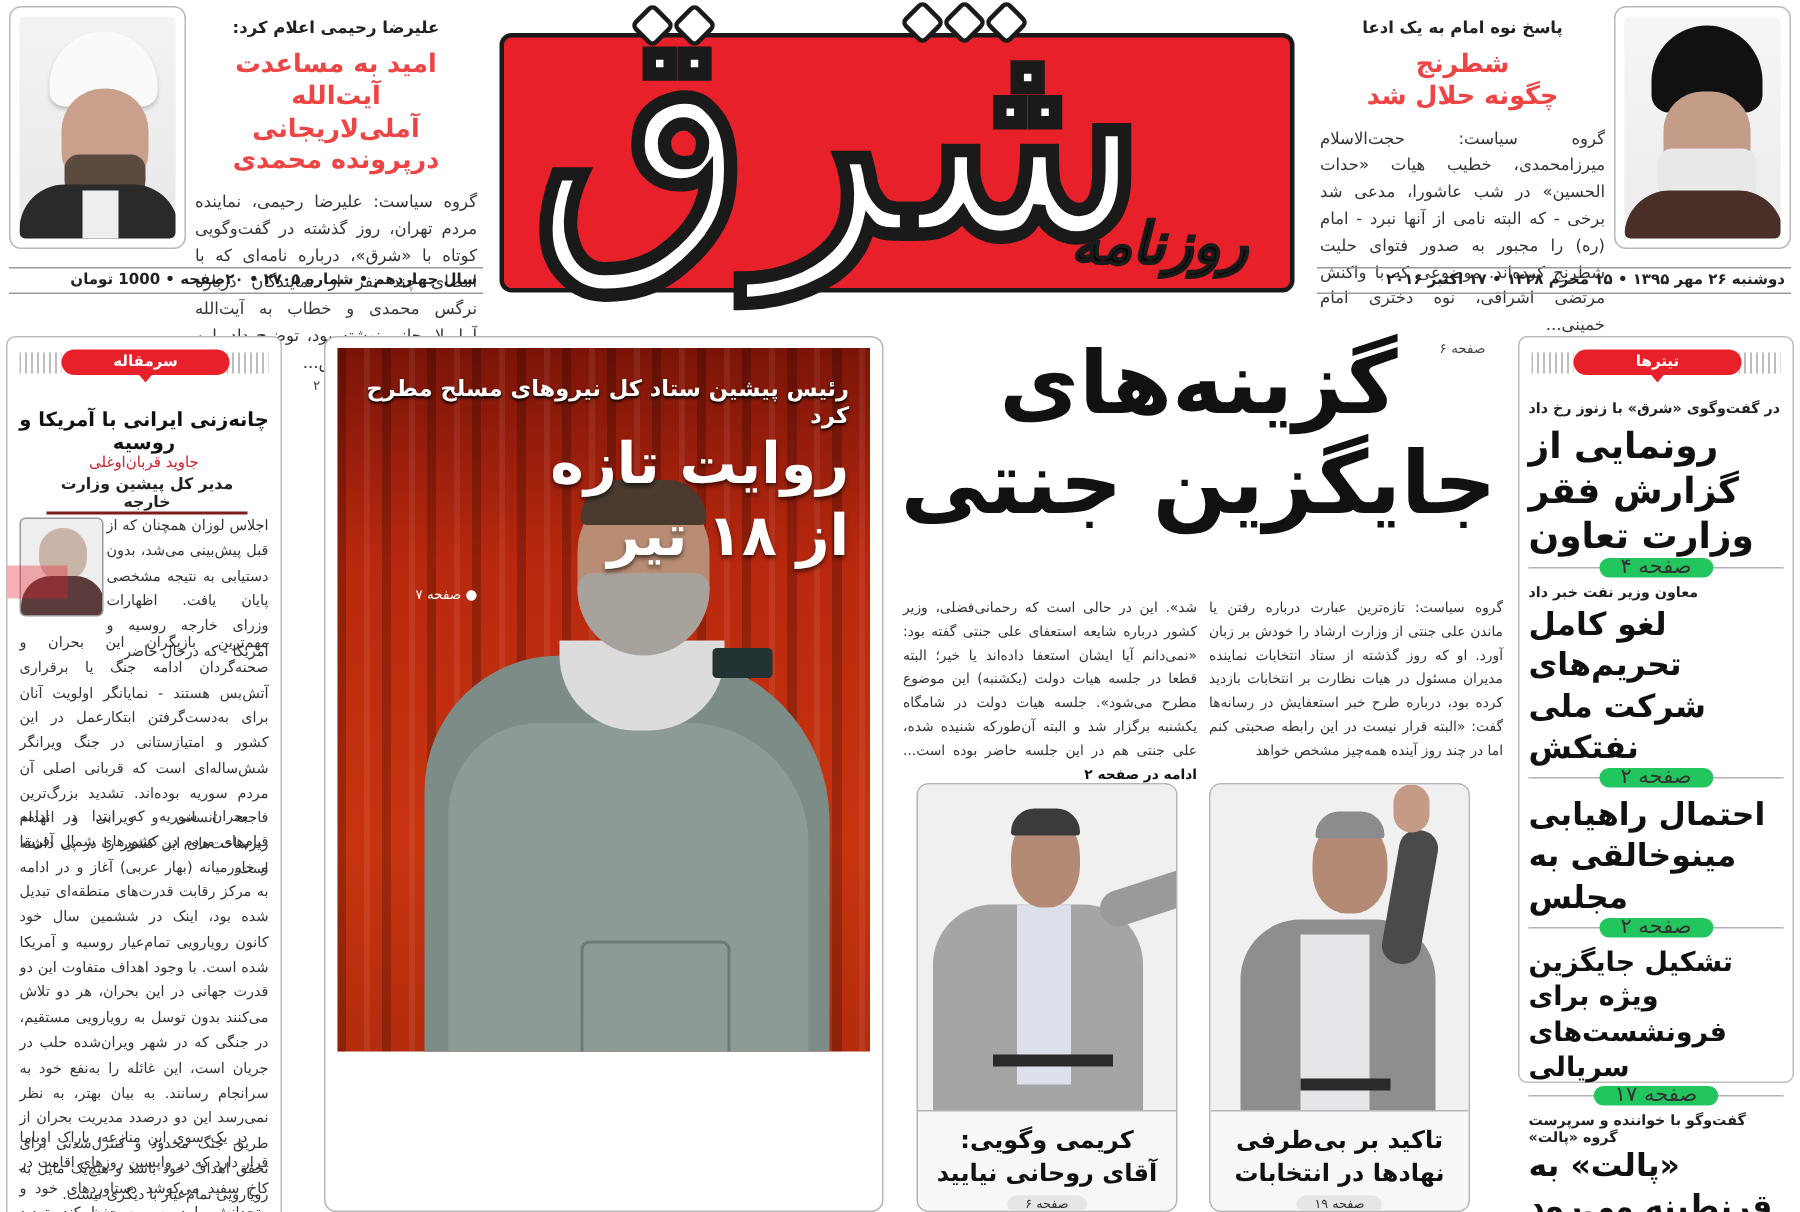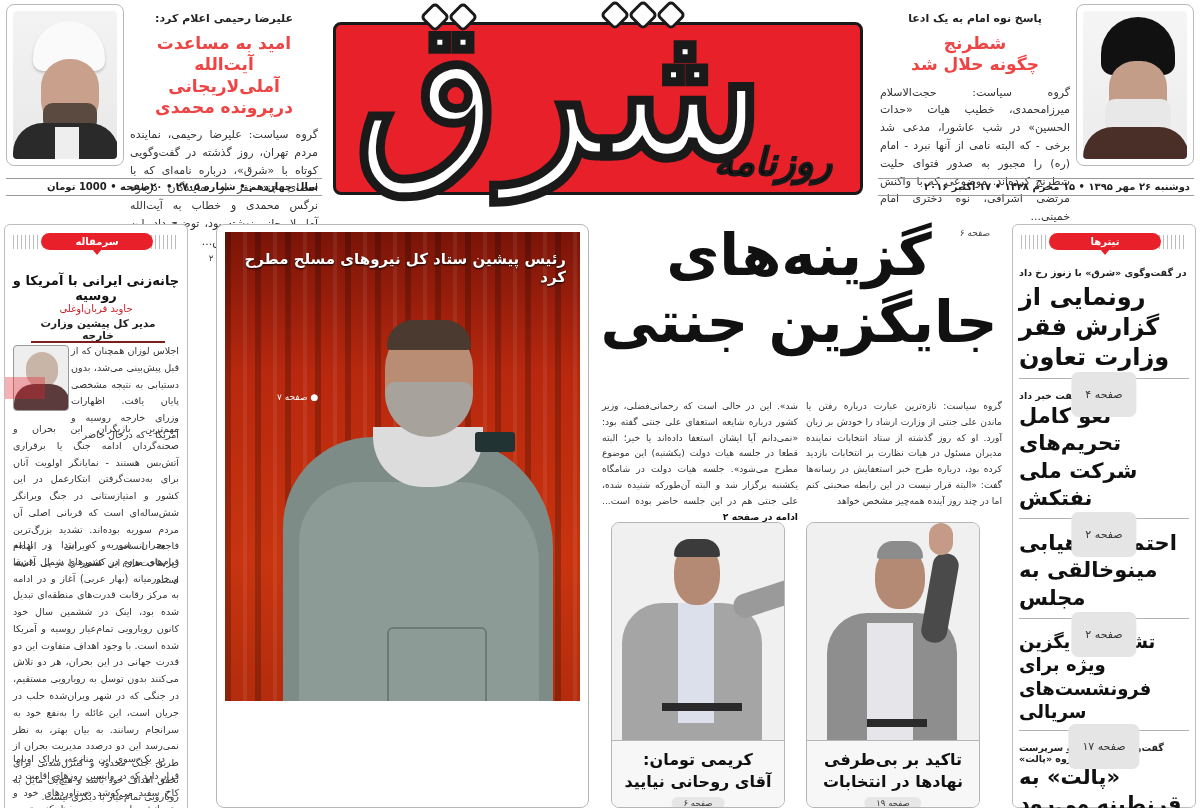--- a/index.html
+++ b/index.html
@@ -109,21 +109,21 @@
   .man-hair { position: absolute; background: #3b3b3b; border-radius: 40px 40px 6px 6px; }
   .man-arm { position: absolute; background: #8d8d8d; border-radius: 12px; transform-origin: center; }
   .man-hand { position: absolute; background: #c59b87; border-radius: 12px; }
   .man-belt { position: absolute; background: #2a2a2a; }
 
   
   .headline-item { text-align: left; }
   .hl-kicker { font-size: 9.5px; font-weight: bold; color: #222; }
   .hl-title { font-size: 21px; font-weight: bold; line-height: 1.3; color: #111; }
   .hl-sep { position: relative; height: 12px; border-top: 1px solid #b3b3b3; margin-top: 6px; }
-  .hl-sep span { position: absolute; left: 50%; top: -7px; transform: translateX(-50%); background: #e5e5e5; border-radius: 7px; font-size: 11px; padding: 16px 14px; color: #333; white-space: nowrap; line-height: 13px; }
+  .hl-sep span { position: absolute; left: 50%; top: -7px; transform: translateX(-50%); background: #22c55e; border-radius: 7px; font-size: 14px; padding: 0 14px; color: #333; white-space: nowrap; line-height: 13px; }
 </style>
 </head>
 <body>
 
 <div>
 
   <div class="photo-box" style="left:6px; top:4px; width:118px; height:162px;">
     <div class="photo-inner portrait-bg-left">
       <div class="abs" style="left:20px; top:10px; width:72px; height:50px; background:#fafafa; border-radius:36px 36px 10px 10px; box-shadow:0 2px 3px rgba(0,0,0,0.2);"></div>
       <div class="abs" style="left:28px; top:48px; width:58px; height:70px; background:#c8a08c; border-radius:28px;"></div>
@@ -208,20 +208,24 @@
     <div class="fig-coat2"></div>
     <div class="fig-pocket"></div>
     <div class="fig-collar"></div>
     <div class="fig-head"></div>
     <div class="fig-hair"></div>
     <div class="fig-beard"></div>
     <div class="fig-badge"></div>
     <div class="fig-hand"></div>
 
     <div class="feature-kicker">رئیس پیشین ستاد کل نیروهای مسلح مطرح کرد</div>
+    <div class="feature-title">
+      <div>روایت تازه</div>
+      <div>از ۱۸ تیر</div>
+    </div>
     <div class="feature-page" style="right:auto; left:20px;margin-left:32px;">● صفحه ۷</div>
   </div>
 </div>
 
 <div class="main-headline">
   <div>گزینه‌های</div>
   <div>جایگزین جنتی</div>
 </div>
 
 <div class="center-body" style="left:806px; width:196px;">گروه سیاست: تازه‌ترین عبارت درباره رفتن یا ماندن علی جنتی از وزارت ارشاد را خودش بر زبان آورد. او که روز گذشته از ستاد انتخابات نماینده مدیران مسئول در هیات نظارت بر انتخابات بازدید کرده بود، درباره طرح خبر استعفایش در رسانه‌ها گفت: «البته قرار نیست در این رابطه صحبتی کنم اما در چند روز آینده همه‌چیز مشخص خواهد</div>
@@ -250,27 +254,27 @@
 <div class="card" style="left:611px; top:522px; width:174px; height:286px;">
   <div class="card-photo">
     <div class="man-jacket" style="left:10px; top:80px; width:140px; height:150px; background:#a5a5a5;"></div>
     <div class="man-shirt" style="left:66px; top:80px; width:36px; height:120px; background:#dbe0ea;"></div>
     <div class="man-arm" style="left:120px; top:62px; width:80px; height:24px; background:#9a9a9a; transform:rotate(-18deg);"></div>
     <div class="man-head" style="left:62px; top:20px; width:46px; height:62px;"></div>
     <div class="man-hair" style="left:62px; top:16px; width:46px; height:18px;"></div>
     <div class="man-belt" style="left:50px; top:180px; width:80px; height:8px;"></div>
   </div>
   <div class="card-caption">
-    <div>کریمی تومان:</div>
+    <div>کریمی وگویی:</div>
     <div>آقای روحانی نیایید</div>
   </div>
   <div class="card-page">صفحه ۶</div>
 </div>
 
-<div class="col-box" style="left:1012px; top:224px; width:184px; height:584px;">
+<div class="col-box" style="left:1012px; top:224px; width:184px; height:498px;">
   <div class="hatch" style="left:8px; top:10px;"></div>
   <div class="hatch" style="right:8px; top:10px;"></div>
   <div class="pill" style="left:36px; top:8px; width:112px;">تیترها</div>
 
   <div class="abs" style="left:6px; right:6px; top:42px;">
     <div class="headline-item">
       <div class="hl-kicker">در گفت‌وگوی «شرق» با زنوز رخ داد</div>
       <div class="hl-title" style="font-size:24px; line-height:1.25; margin-top:4px;">رونمایی از گزارش فقر وزارت تعاون</div>
       <div class="hl-sep">
           <span>صفحه ۴</span>

